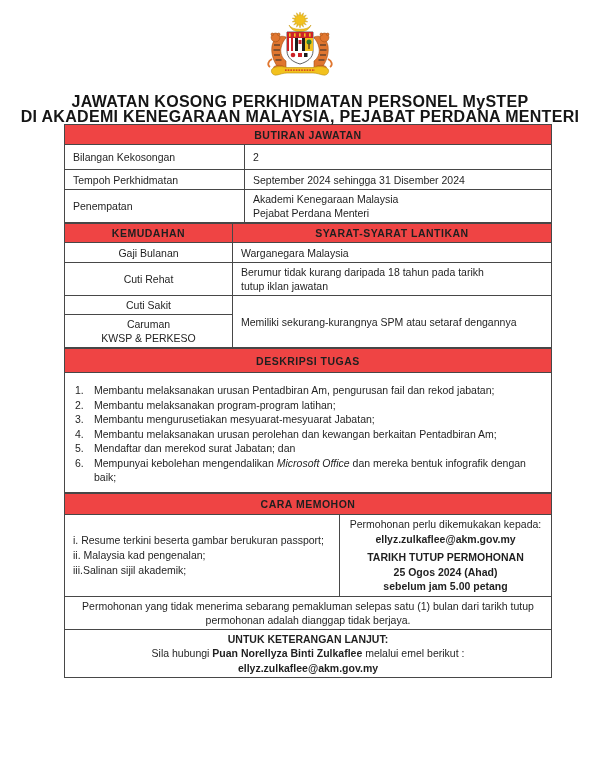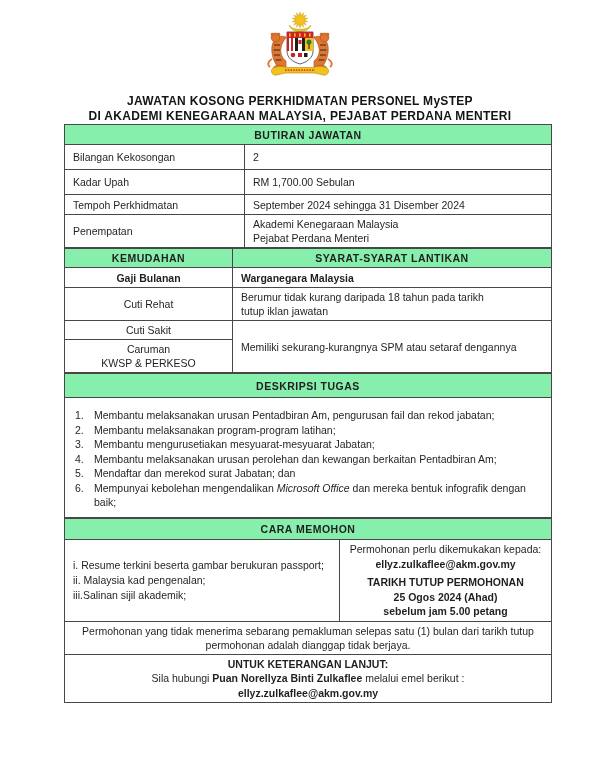--- a/index.html
+++ b/index.html
@@ -3,34 +3,34 @@
 <meta charset="utf-8">
 <style>
   html,body{margin:0;padding:0;}
   body{
     width:600px;height:782px;background:#ffffff;
     font-family:"Liberation Sans","DejaVu Sans",sans-serif;
     color:#1f1f1f;-webkit-font-smoothing:antialiased;
   }
   .page{position:relative;width:600px;height:782px;overflow:hidden;padding-top:9px;box-sizing:border-box;}
   .crest{display:block;margin:0 auto;}
-  .title{margin-top:5px;text-align:center;font-weight:bold;font-size:12px;line-height:15px;letter-spacing:0.3px;color:#151515;}
+  .title{margin-top:5px;text-align:center;font-weight:bold;font-size:16px;line-height:15px;letter-spacing:0.3px;color:#151515;}
   .content{width:488px;margin-left:64px;}
   table.tbl{width:488px;border-collapse:collapse;table-layout:fixed;margin-top:0;}
   .tbl td{border:1px solid #474747;font-size:10.5px;line-height:14px;padding:2px 8px;vertical-align:middle;box-sizing:border-box;color:#1f1f1f;}
-  .hdr{background:#86efac;font-weight:bold;text-align:center;font-size:11px;letter-spacing:0.5px;color:#111;}
+  .hdr{background:#ef4444;font-weight:bold;text-align:center;font-size:11px;letter-spacing:0.5px;color:#111;}
   .t1{margin-top:4px;}
   .t1 .hdr{height:20px;}
   .t1 .r{height:25px;}
   .t1 .r-short{height:20px;}
   .t1 .r-tall{height:33px;}
   .t2{margin-top:11px;}
   .t2 .hdr{height:17px;}
   .t2 .c{text-align:center;}
-  .t2 .r1{height:20px;font-weight:bold;}
+  .t2 .r1{height:20px;}
   .t2 .r2{height:31px;}
   .t2 .r3{height:16px;}
   .t2 .r4{height:27px;}
   .t3{margin-top:13px;}
   .t3 .hdr{height:24px;}
   .t3 .body{padding:10px 8px 8px 8px;vertical-align:top;}
   .li{display:flex;margin:0 0 0.5px 0;}
   .li .num{flex:0 0 19px;padding-left:2px;}
   .t4{margin-top:9px;}
   .t4 .hdr{height:21px;}
@@ -118,24 +118,20 @@
           <col>
         </colgroup>
       <tbody>
           <tr>
         <td colspan="2" class="hdr">BUTIRAN JAWATAN</td>
       </tr>
       <tr class="r">
         <td>Bilangan Kekosongan</td>
         <td>2</td>
       </tr>
-      <tr class="r">
-        <td>Kadar Upah</td>
-        <td>RM 1,700.00 Sebulan</td>
-      </tr>
       <tr class="r-short">
         <td>Tempoh Perkhidmatan</td>
         <td>September 2024 sehingga 31 Disember 2024</td>
       </tr>
       <tr class="r-tall">
         <td>Penempatan</td>
         <td class="preline">Akademi Kenegaraan Malaysia
 Pejabat Perdana Menteri</td>
       </tr>
     </tbody>

